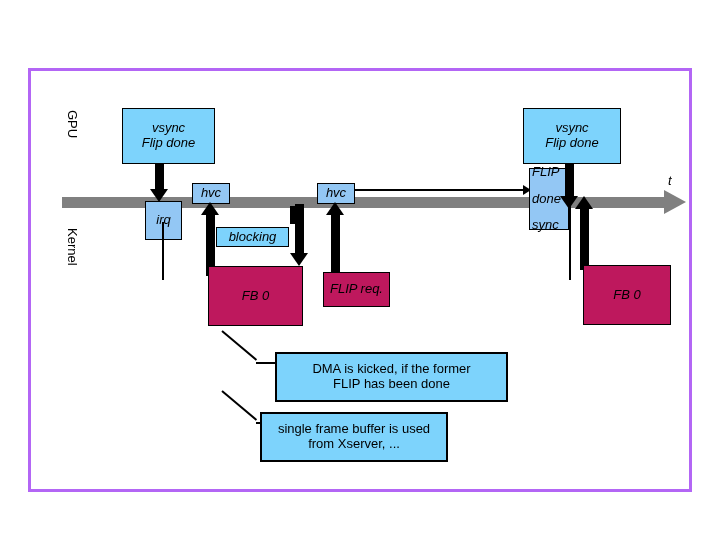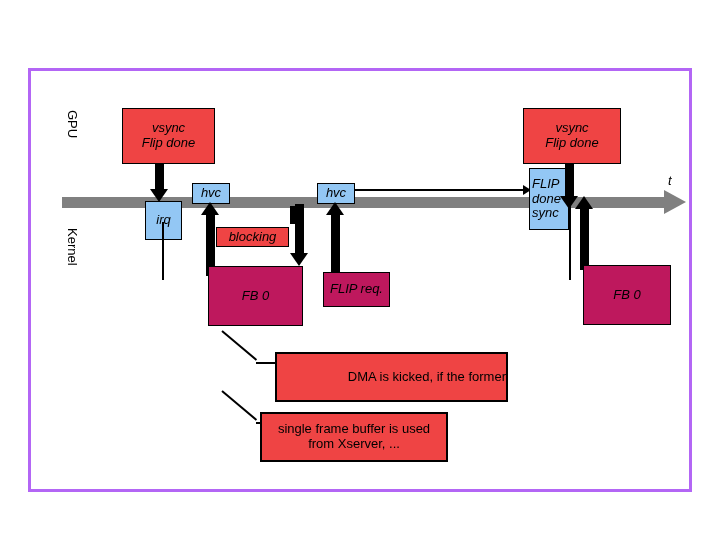--- a/index.html
+++ b/index.html
@@ -25,21 +25,21 @@
     border-left:22px solid #808080;
   }
   .t-label{position:absolute;left:668px;top:173px;font-size:13px;font-style:italic;color:#000;}
 
   
   .box{position:absolute;box-sizing:border-box;border:1px solid #000;
        display:flex;align-items:center;justify-content:center;text-align:center;
        font-size:13px;color:#000;line-height:1.15;}
   .blue{background:#93c7f4;}
   .lav{background:#be185d;}
-  .white{background:#ef4444;}
+  .white{background:#7dd3fc;}
   .it{font-style:italic;}
   .plain{font-style:normal;}
 
   
   .varrow{position:absolute;}
   .varrow .shaft{position:absolute;background:#000;width:9px;left:0;}
   .varrow .head{position:absolute;width:0;height:0;left:-5px;
      border-left:9px solid transparent;border-right:9px solid transparent;}
   .down .head{border-top:13px solid #000;}
   .up .head{border-bottom:13px solid #000;}
@@ -108,21 +108,21 @@
   <div class="box lav it" style="left:323px;top:272px;width:67px;height:35px;">FLIP req.</div>
 
   <div class="thin-h" style="left:355px;top:189px;width:168px;"></div>
   <div class="thin-head" style="left:523px;top:185px;"></div>
 
   <div class="box white it" style="left:523px;top:108px;width:98px;height:56px;flex-direction:column;">
     <span>vsync</span>
     <span>Flip done</span>
   </div>
 
-  <div class="box blue it" style="left:529px;top:168px;width:40px;height:62px;flex-direction:column;align-items:flex-start;padding-left:2px;justify-content:center;">
+  <div class="box blue it" style="left:529px;top:168px;width:40px;height:62px;flex-direction:column;align-items:flex-start;padding-left:2px;justify-content:center;gap:12px;">
     <span>FLIP</span>
     <span>done</span>
     <span>sync</span>
   </div>
 
   <div class="varrow down" style="left:565px;top:164px;">
     <div class="shaft" style="top:0;height:33px;"></div>
     <div class="head" style="top:32px;"></div>
   </div>
   <div class="thin-v" style="left:569px;top:205px;height:75px;"></div>
@@ -133,22 +133,23 @@
   </div>
 
   <div class="box lav it" style="left:583px;top:265px;width:88px;height:60px;">FB 0</div>
 
   <div class="diag" style="left:222px;top:330px;width:45px;transform:rotate(40deg);"></div>
   <div class="thin-h" style="left:256px;top:362px;width:20px;"></div>
 
   <div class="diag" style="left:222px;top:390px;width:45px;transform:rotate(40deg);"></div>
   <div class="thin-h" style="left:256px;top:422px;width:20px;"></div>
 
-  <div class="box white plain" style="left:275px;top:352px;width:233px;height:50px;flex-direction:column;border-width:2px;align-items:flex-end;">
+  <div class="box white plain" style="left:275px;top:352px;width:233px;height:50px;flex-direction:column;border-width:2px;">
     <span>DMA is kicked, if the former</span>
+    <span>FLIP has been done</span>
   </div>
 
   <div class="box white plain" style="left:260px;top:412px;width:188px;height:50px;flex-direction:column;border-width:2px;">
     <span>single frame buffer is used</span>
     <span>from Xserver, ...</span>
   </div>
 
 </div>
 
 </body></html>

